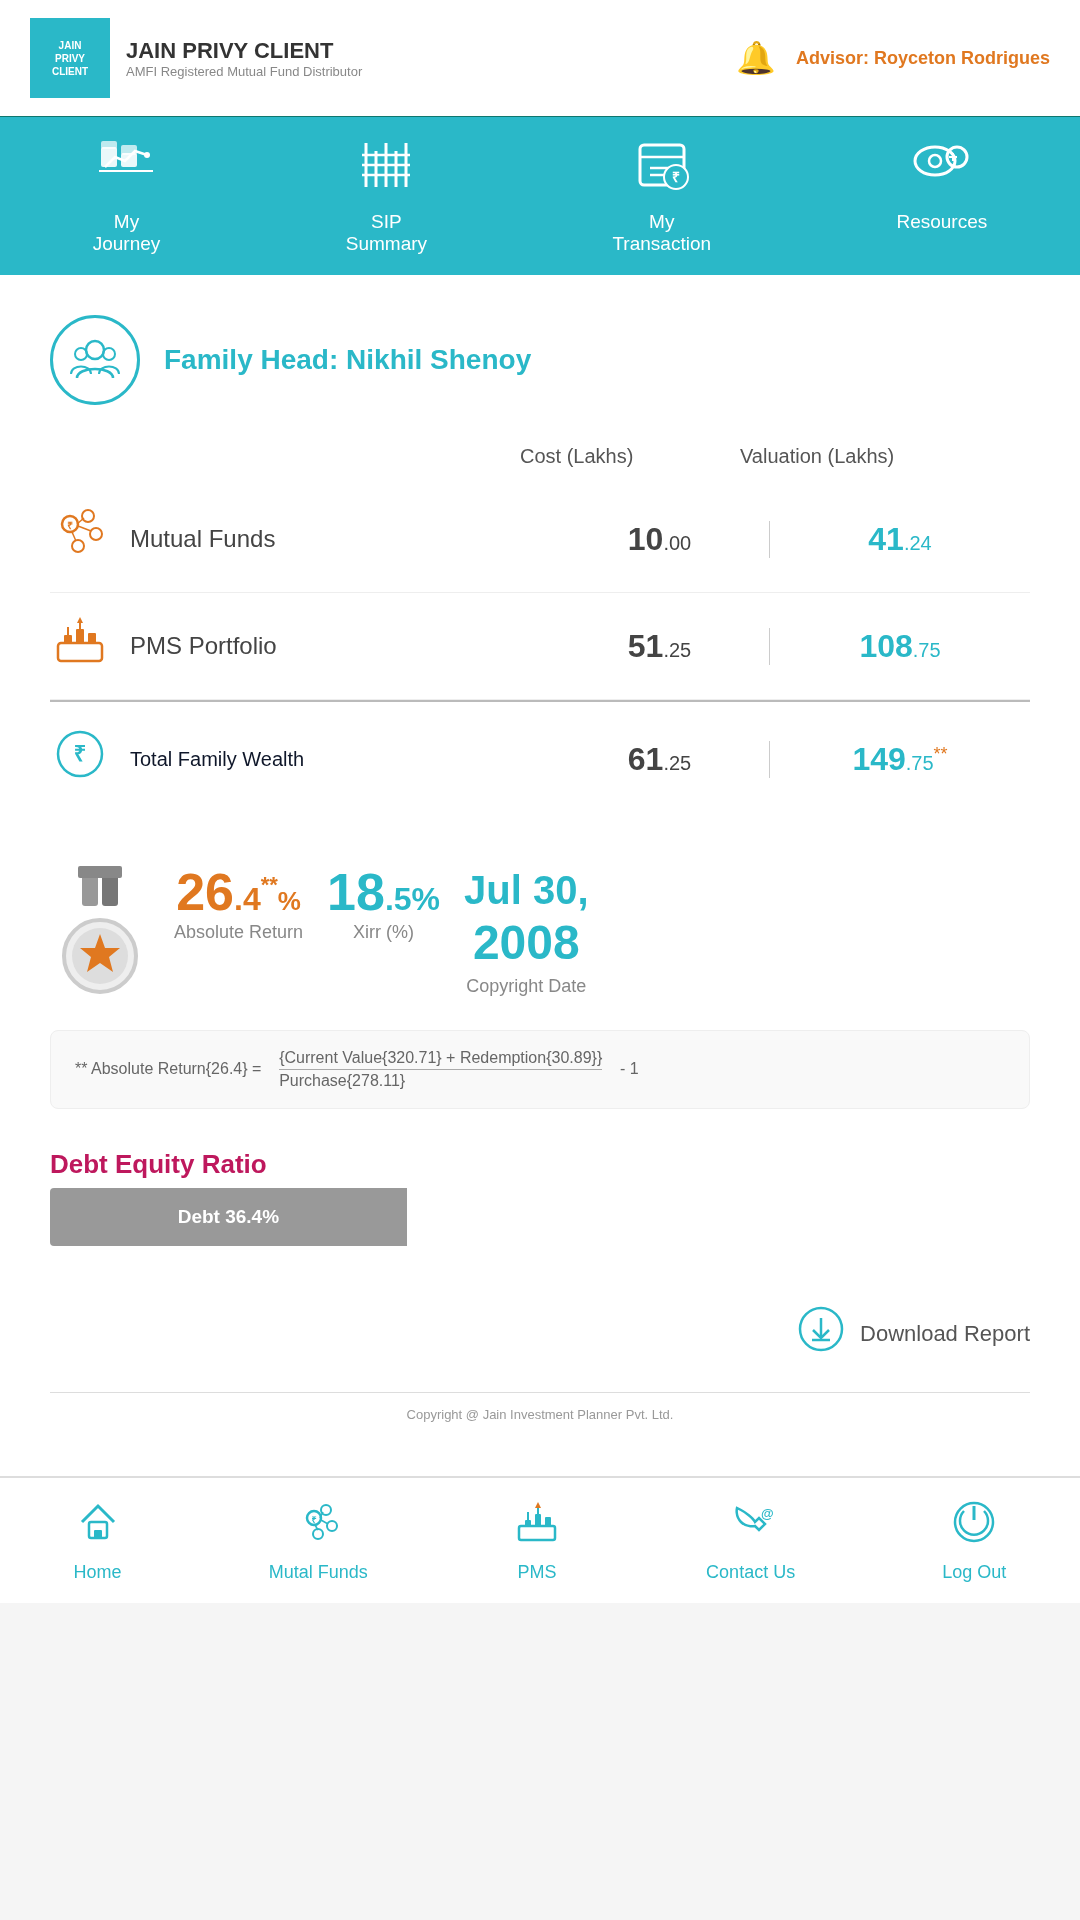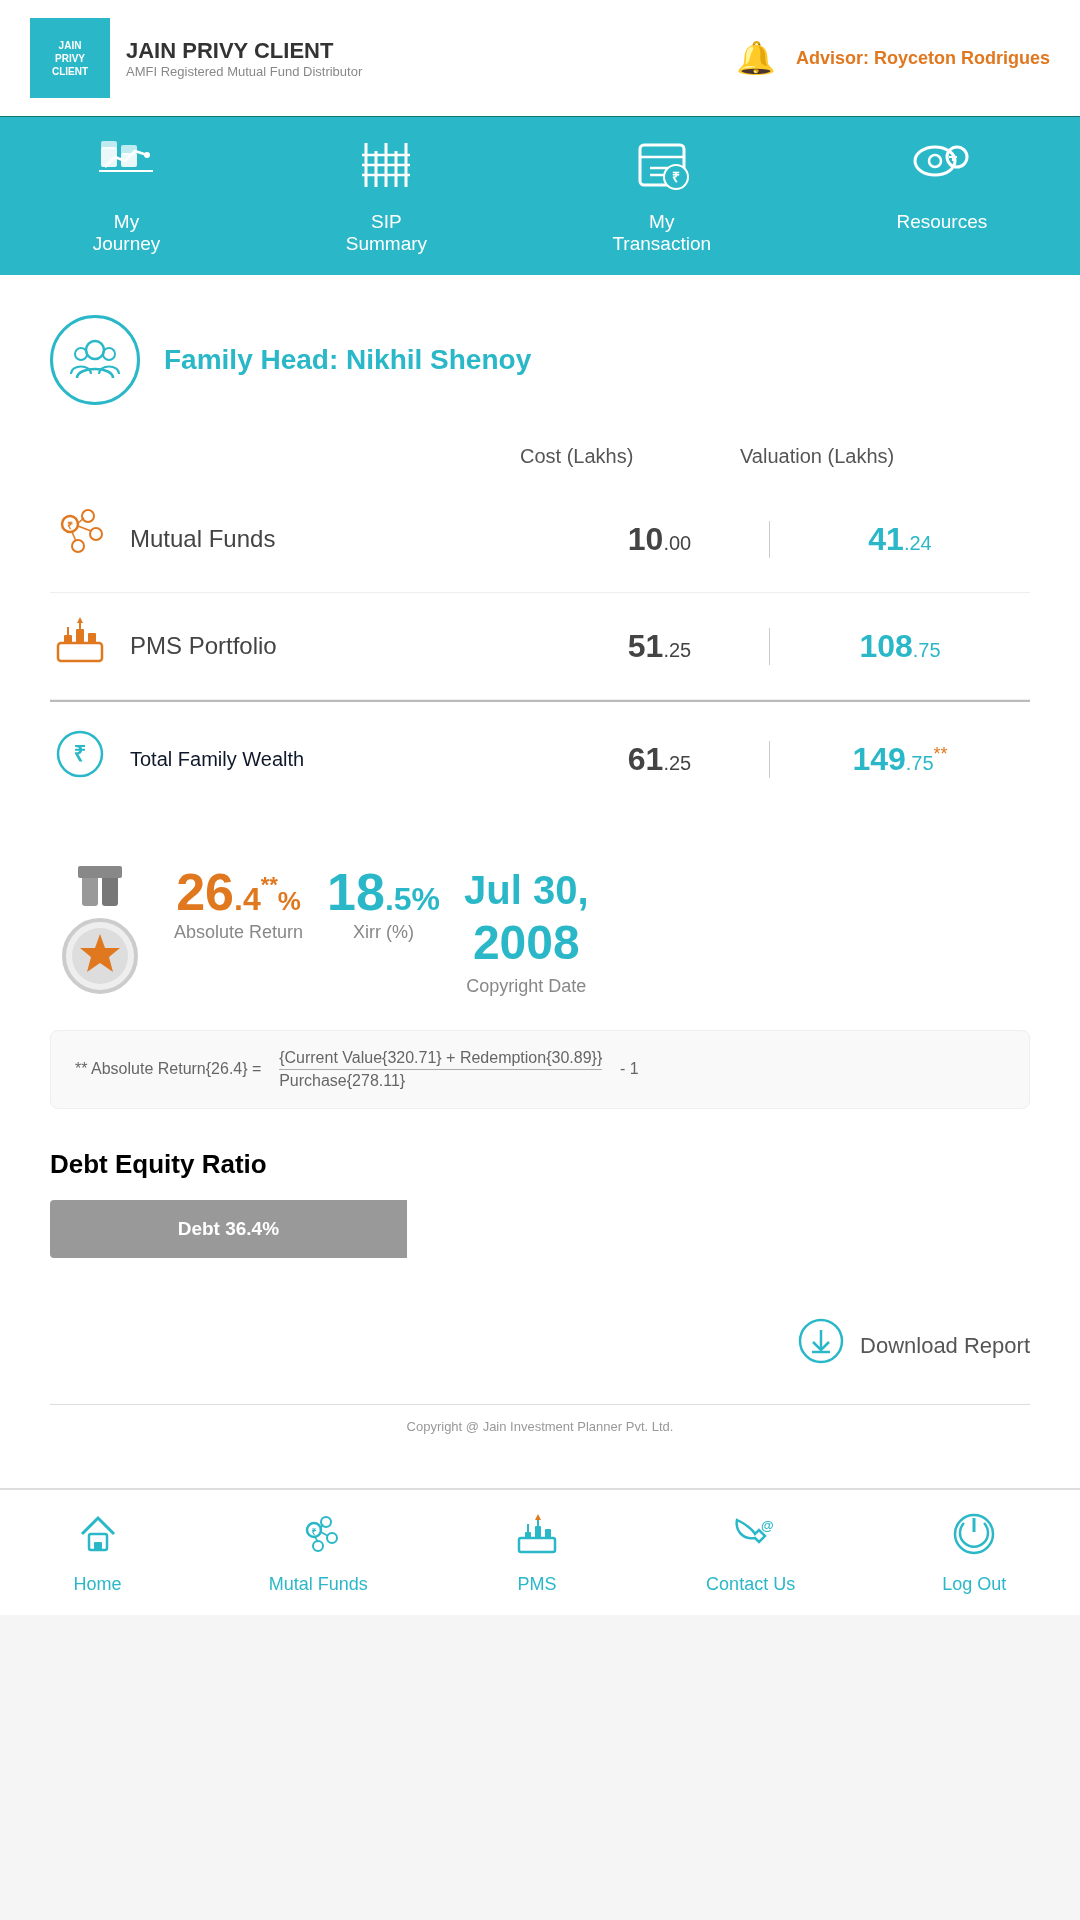--- a/index.html
+++ b/index.html
@@ -124,21 +124,21 @@
       border: 1px solid #eee;
       border-radius: 8px;
       padding: 18px 24px;
       margin: 20px 0 40px;
       font-size: 16px;
       color: #666;
     }
 
     
     .debt-equity-section { margin: 20px 0 40px; }
-    .debt-equity-title { font-size: 26px; font-weight: 700; color: #000000; margin-bottom: 20px; }
+    .debt-equity-title { font-size: 26px; font-weight: 700; color: #be185d; margin-bottom: 8px; }
     .bar-container {
       display: flex; height: 58px; border-radius: 4px; overflow: hidden;
     }
     .bar-debt {
       background: #999;
       display: flex; align-items: center; justify-content: center;
       color: #fff; font-size: 19px; font-weight: 600;
     }
     .bar-equity {
       background: #333;

